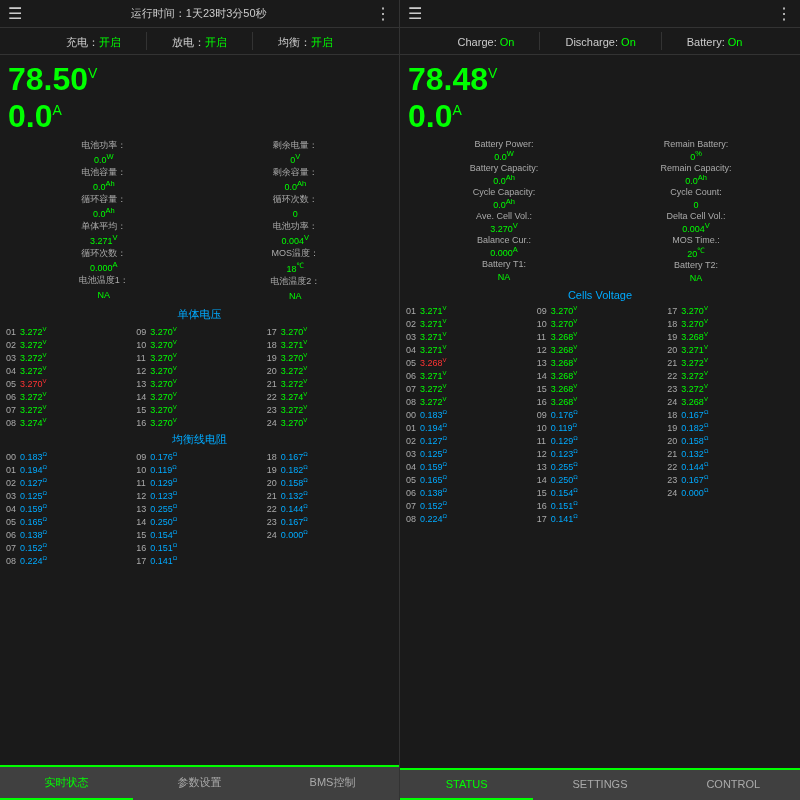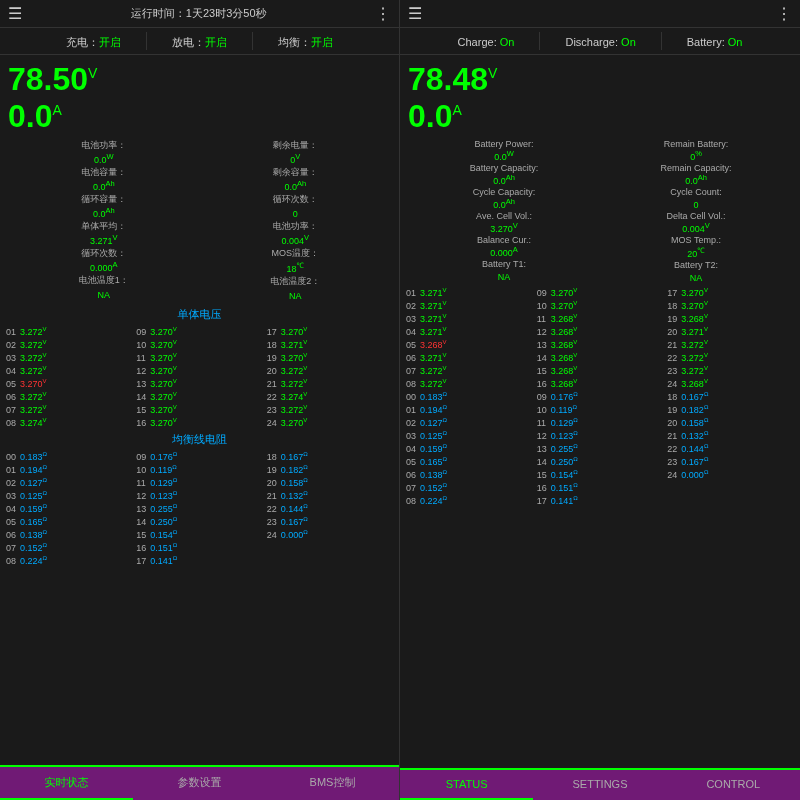--- a/index.html
+++ b/index.html
@@ -128,21 +128,21 @@
     .cell-val sup {
       font-size: 6px;
     }
     .cell-val-red sup {
       font-size: 6px;
     }
     .bottom-nav {
       margin-top: auto;
       display: flex;
       border-top: 2px solid #0f0;
-      background: #701a75;
+      background: #404040;
     }
     .nav-item {
       flex: 1;
       text-align: center;
       padding: 8px 0;
       font-size: 11px;
       cursor: pointer;
     }
     .nav-item-active {
       color: #0f0;
@@ -524,29 +524,30 @@
         </div>
         <div class="info-row">
           <span class="info-label">Cycle Count: </span>
           <span class="info-val">0<sup></sup></span>
         </div>
         <div class="info-row">
           <span class="info-label">Delta Cell Vol.: </span>
           <span class="info-val">0.004<sup>V</sup></span>
         </div>
         <div class="info-row">
-          <span class="info-label">MOS Temp.: </span>
+          <span class="info-label">MOS Time.: </span>
           <span class="info-val">20<sup>℃</sup></span>
         </div>
         <div class="info-row">
           <span class="info-label">Battery T2: </span>
           <span class="info-val">NA<sup></sup></span>
         </div>
       </div>
     </div>
+    <div class="section-title">Cells Voltage</div>
     <div style="display: flex; padding: 0px 4px;">
       <div style="flex: 1 1 0%;">
         <div class="cell-item">
           <span class="cell-num">01</span>
           <span class="cell-val">3.271<sup>V</sup></span>
         </div>
         <div class="cell-item">
           <span class="cell-num">02</span>
           <span class="cell-val">3.271<sup>V</sup></span>
         </div>

